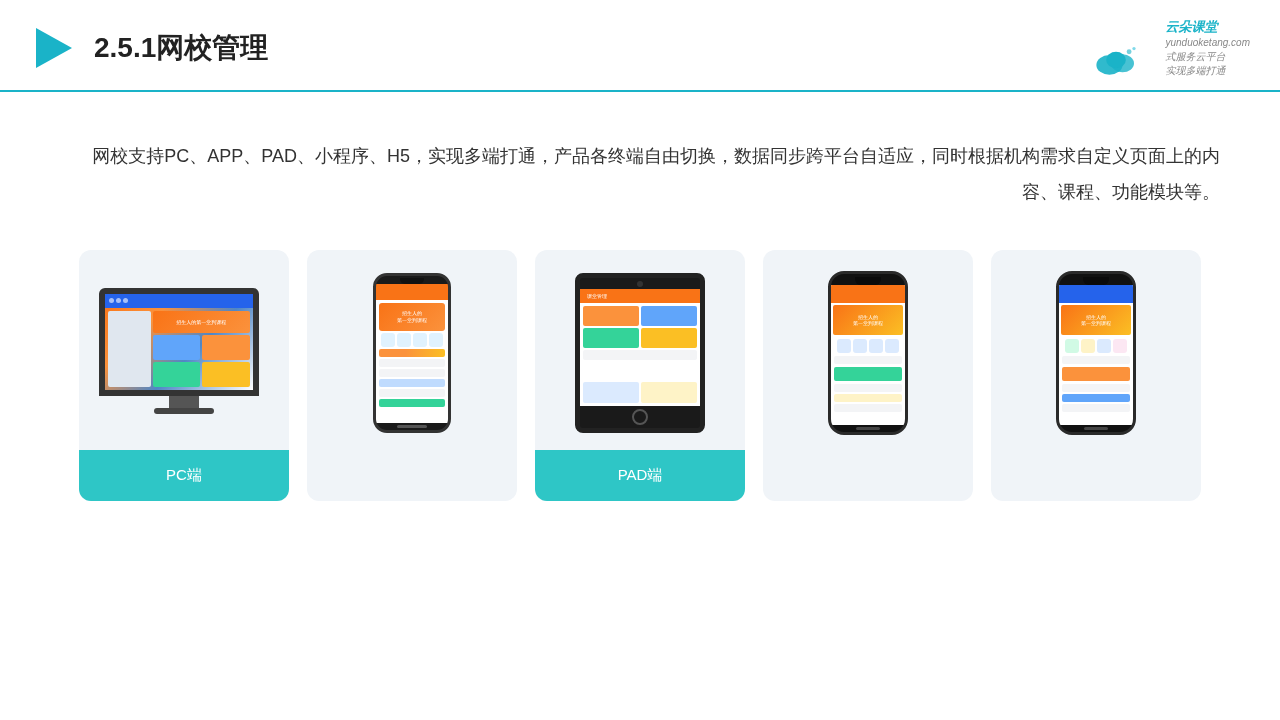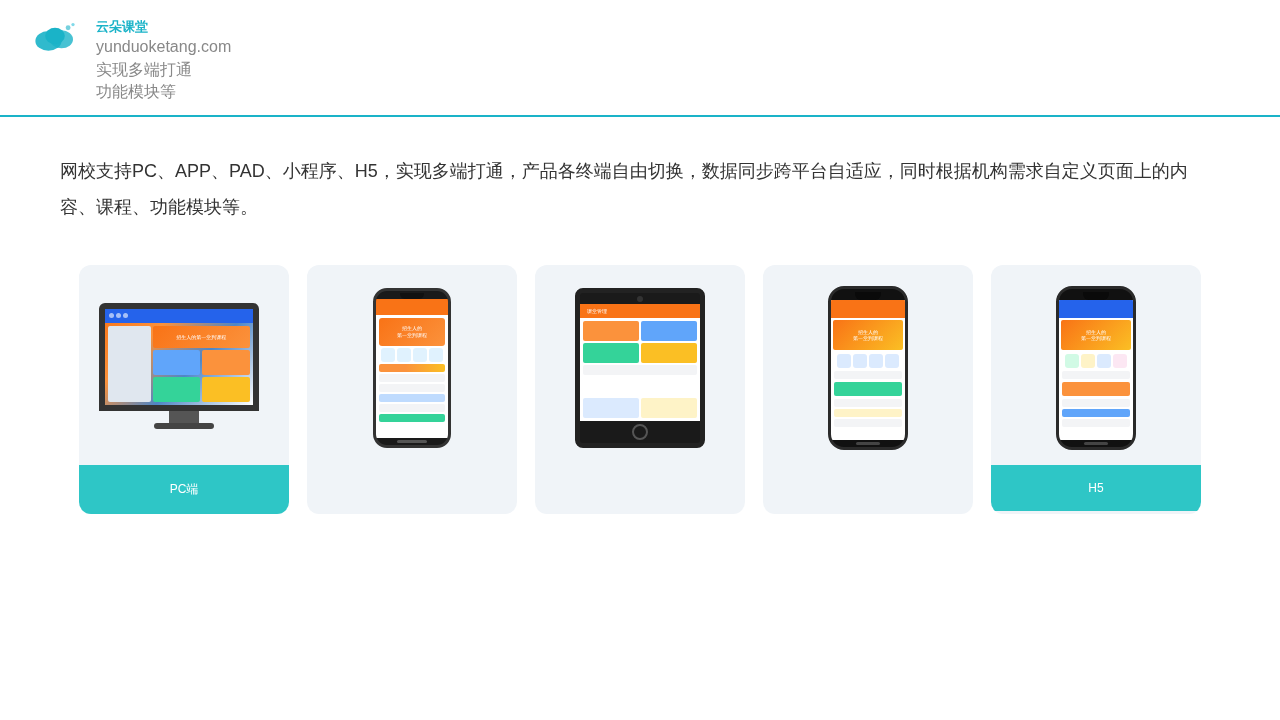--- a/index.html
+++ b/index.html
@@ -30,50 +30,52 @@
       width: 48px;
       height: 48px;
     }
     .page-title {
       font-size: 28px;
       font-weight: bold;
       color: #222;
     }
     .logo-area {
       display: flex;
-      align-items: flex-start;
-      gap: 16px;
+      align-items: flex-end;
+      gap: 24px;
+      font-style: italic;
     }
     .logo-cloud {
       width: 50px;
       height: 36px;
     }
     .logo-text-wrap {
       display: flex;
       flex-direction: column;
       font-size: 11px;
       color: #555;
       line-height: 1.4;
     }
     .logo-brand {
       font-size: 13px;
       color: #1ab3c8;
       font-weight: bold;
     }
     .logo-sub {
-      font-size: 16px;
+      font-size: 10px;
       color: #888;
     }
 
     
     .description {
-      padding: 36px 60px 20px 60px;
+      padding: 46px 60px 20px 60px;
       font-size: 18px;
       color: #333;
       line-height: 2;
+      text-align: right;
     }
 
     
     .cards-container {
       display: flex;
       justify-content: center;
       gap: 18px;
       padding: 20px 50px;
     }
 
@@ -93,21 +95,21 @@
       display: flex;
       align-items: center;
       justify-content: center;
       padding: 20px 15px 15px;
     }
 
     .card-label {
       width: 100%;
       background: #2ec6c6;
       color: #fff;
-      font-size: 12px;
+      font-size: 15px;
       text-align: center;
       padding: 16px 0;
       font-weight: 500;
     }
 
     
     
     .pc-monitor {
       position: relative;
       width: 170px;
@@ -365,35 +367,41 @@
       height: 14px;
       background: #34d399;
       margin: 2px 3px;
       border-radius: 2px;
     }
   </style>
 </head>
 <body>
 
 <div class="header">
+  <div class="header-left">
+    <svg class="play-icon" viewBox="0 0 48 48">
+      <polygon points="6,4 42,24 6,44" fill="#1ab3c8"></polygon>
+    </svg>
+    <span class="page-title">2.5.1网校管理</span>
+  </div>
   <div class="logo-area">
     <svg class="logo-cloud" viewBox="0 0 60 44">
       <ellipse cx="22" cy="28" rx="16" ry="12" fill="#1ab3c8" opacity="0.9"></ellipse>
       <ellipse cx="38" cy="26" rx="14" ry="11" fill="#1ab3c8" opacity="0.8"></ellipse>
       <ellipse cx="30" cy="22" rx="12" ry="10" fill="#1ab3c8"></ellipse>
 
       <circle cx="46" cy="12" r="3" fill="#1ab3c8" opacity="0.6"></circle>
       <circle cx="52" cy="8" r="2" fill="#60d0e4" opacity="0.8"></circle>
     </svg>
     <div class="logo-text-wrap">
       <span class="logo-brand">云朵课堂</span>
       <span class="logo-sub">yunduoketang.com</span>
       <span class="logo-sub">
-        <span>实现多端打通</span><br>
-        <span>功能模块等</span>
+        <span>式服务云平台</span><br>
+        <span>实现多端打通</span>
       </span>
     </div>
   </div>
 </div>
 
 <div class="description">
   <span>网校支持PC、APP、PAD、小程序、H5，实现多端打通，产品各终端自由切换，数据同步跨平台自适应，同时根据机构需求自定义页面上的内容、课程、功能模块等。</span>
 </div>
 
 <div class="cards-container">
@@ -474,20 +482,21 @@
             <div class="tab-block-c"></div>
             <div class="tab-block-d"></div>
             <div class="tab-block-e"></div>
             <div style="background:#dbeafe;border-radius:2px;"></div>
             <div style="background:#fef3c7;border-radius:2px;"></div>
           </div>
         </div>
         <div class="tablet-home"></div>
       </div>
     </div>
+    <div class="card-label">PAD端</div>
   </div>
 
   <div class="card">
     <div class="card-image-area">
       <div class="phone-mini">
         <div class="phone-mini-notch"></div>
         <div class="phone-mini-screen">
           <div class="pms-header"></div>
           <div class="pms-banner">
             <div class="pms-banner-txt">招生人的<br>第一堂判课程</div>
@@ -526,16 +535,15 @@
           </div>
           <div class="pms-row"></div>
           <div style="height:14px;background:#fb923c;margin:2px 3px;border-radius:2px;"></div>
           <div class="pms-row"></div>
           <div style="height:8px;background:#60a5fa;border-radius:2px;margin:1px 3px;"></div>
           <div class="pms-row"></div>
         </div>
         <div style="width:24px;height:3px;background:#444;border-radius:2px;margin:2px auto;"></div>
       </div>
     </div>
-    <div class="card-label">H5</div>
   </div>
 
 </div>
 
 </body></html>

